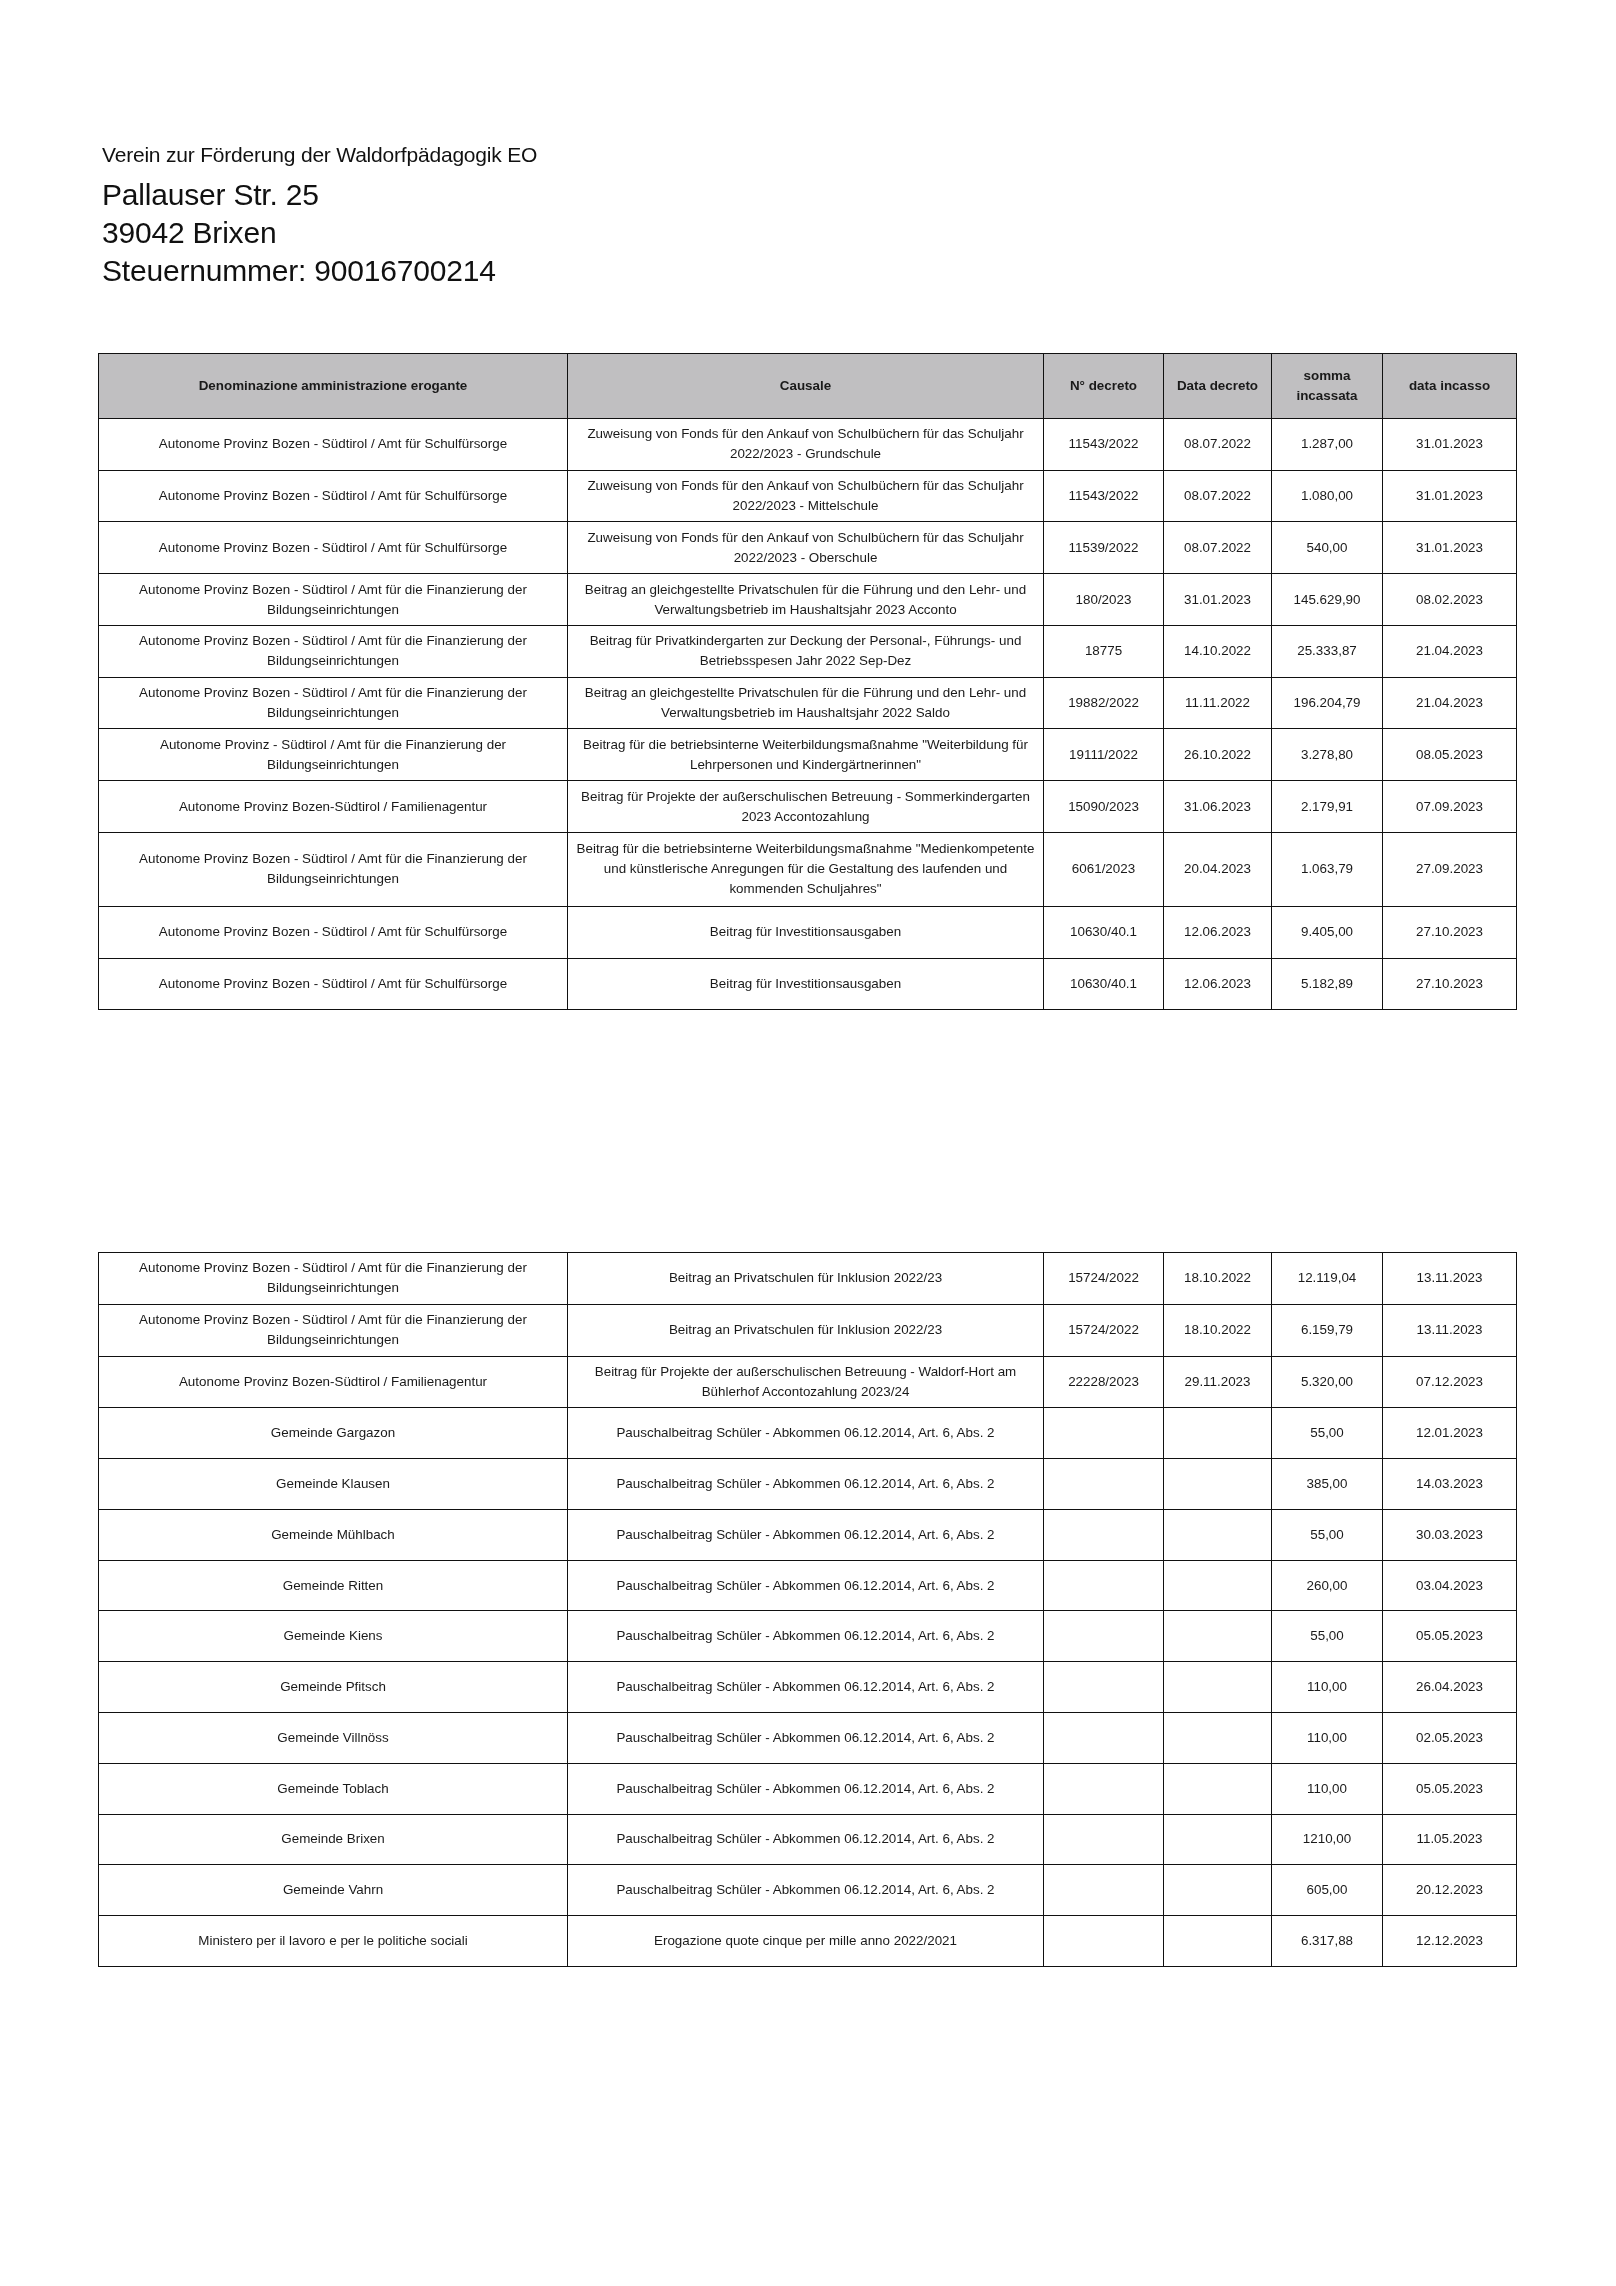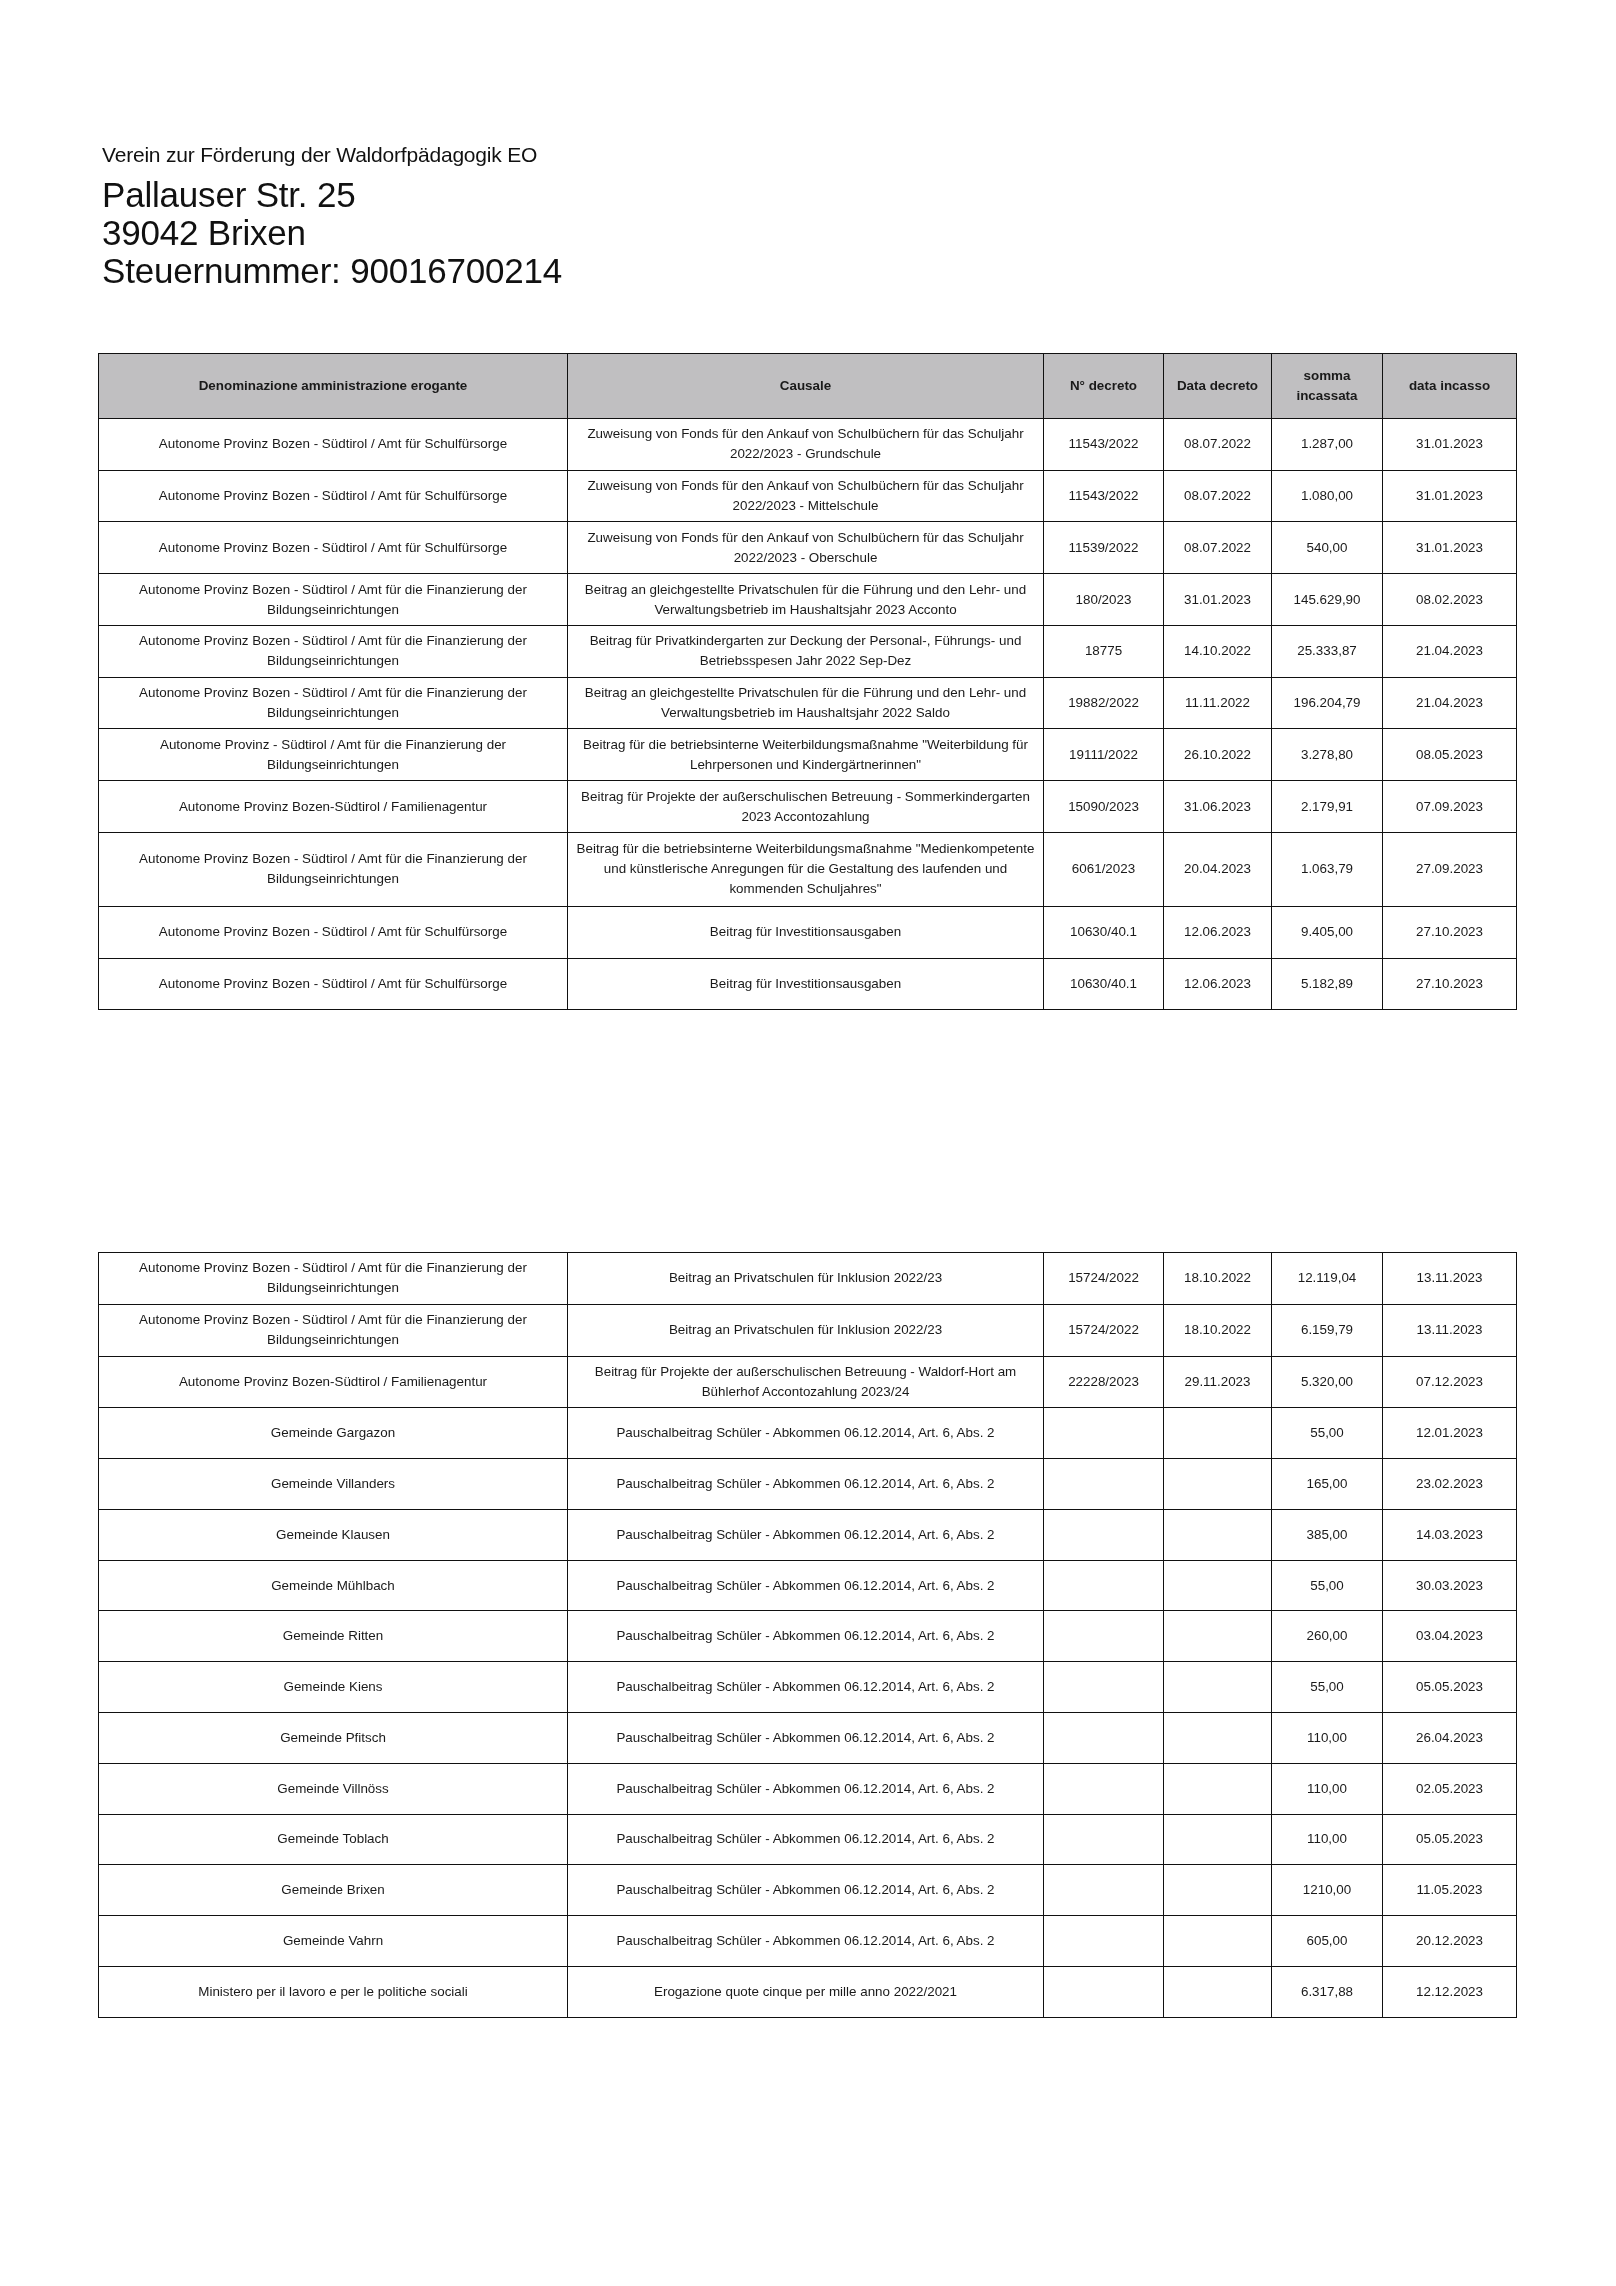--- a/index.html
+++ b/index.html
@@ -1,18 +1,18 @@
 <!DOCTYPE html>
 <html><head>
 <meta charset="utf-8">
 <style>
   html, body { margin: 0; padding: 0; background: #ffffff; }
   body { width: 1617px; height: 2286px; position: relative; font-family: "Liberation Sans", "DejaVu Sans", sans-serif; color: #111; }
   .header-block { position: absolute; left: 102px; top: 134px; }
-  .header-block .line { font-size: 35px; line-height: 38px; letter-spacing: -0.2px; color: #111; white-space: nowrap; }
+  .header-block .line { font-size: 30px; line-height: 38px; letter-spacing: -0.2px; color: #111; white-space: nowrap; }
   .header-block .title { font-size: 21px; line-height: 42px; }
   table.grants { position: absolute; left: 98px; width: 1418px; border-collapse: collapse; table-layout: fixed; }
   table.grants td, table.grants th { border: 1.9px solid #111; text-align: center; vertical-align: middle; font-size: 13.4px; line-height: 20px; padding: 1.9px 5.8px; color: #1a1a1a; word-wrap: break-word; }
   table.grants th { background: #c0bfc1; font-weight: bold; font-size: 13.4px; height: 60px; }
   #table1 { top: 353px; }
   #table2 { top: 1252px; }
   col.c1 { width: 469px; } col.c2 { width: 476px; } col.c3 { width: 120px; }
   col.c4 { width: 108px; } col.c5 { width: 111px; } col.c6 { width: 134px; }
   tr.h50 td { height: 47px; }
   tr.h48 td { height: 46px; }
@@ -175,28 +175,20 @@
       </tr>
       <tr class="h48">
         <td>Gemeinde Gargazon</td>
         <td>Pauschalbeitrag Schüler - Abkommen 06.12.2014, Art. 6, Abs. 2</td>
         <td></td>
         <td></td>
         <td>55,00</td>
         <td>12.01.2023</td>
       </tr>
       <tr class="h48">
-        <td>Gemeinde Villanders</td>
-        <td>Pauschalbeitrag Schüler - Abkommen 06.12.2014, Art. 6, Abs. 2</td>
-        <td></td>
-        <td></td>
-        <td>165,00</td>
-        <td>23.02.2023</td>
-      </tr>
-      <tr class="h48">
         <td>Gemeinde Klausen</td>
         <td>Pauschalbeitrag Schüler - Abkommen 06.12.2014, Art. 6, Abs. 2</td>
         <td></td>
         <td></td>
         <td>385,00</td>
         <td>14.03.2023</td>
       </tr>
       <tr class="h48">
         <td>Gemeinde Mühlbach</td>
         <td>Pauschalbeitrag Schüler - Abkommen 06.12.2014, Art. 6, Abs. 2</td>

